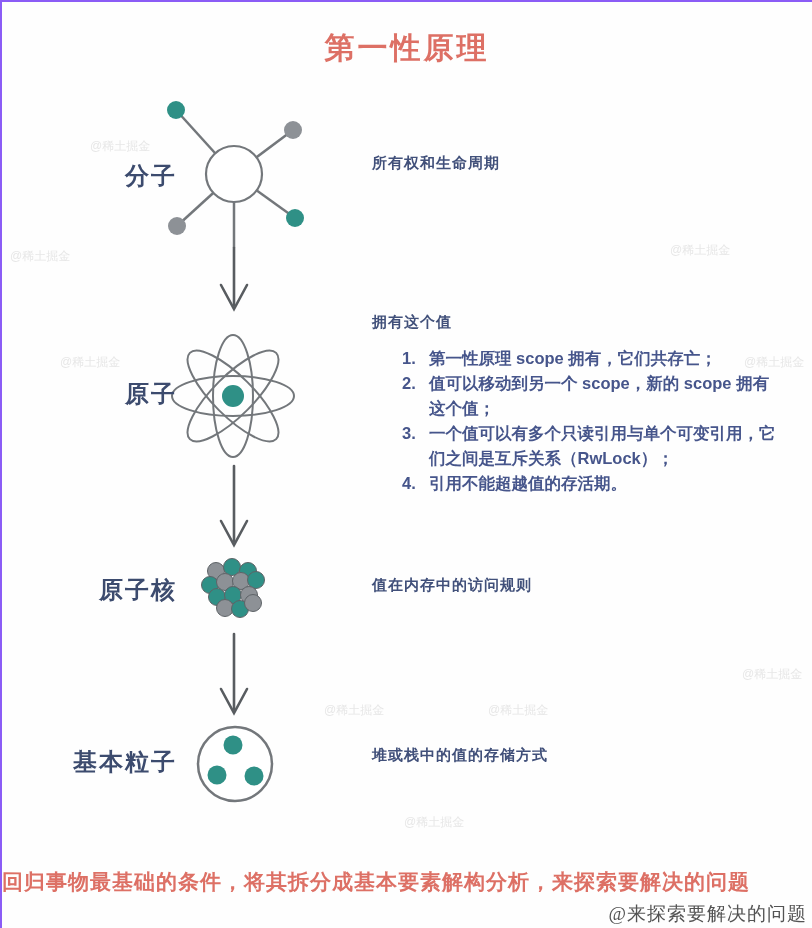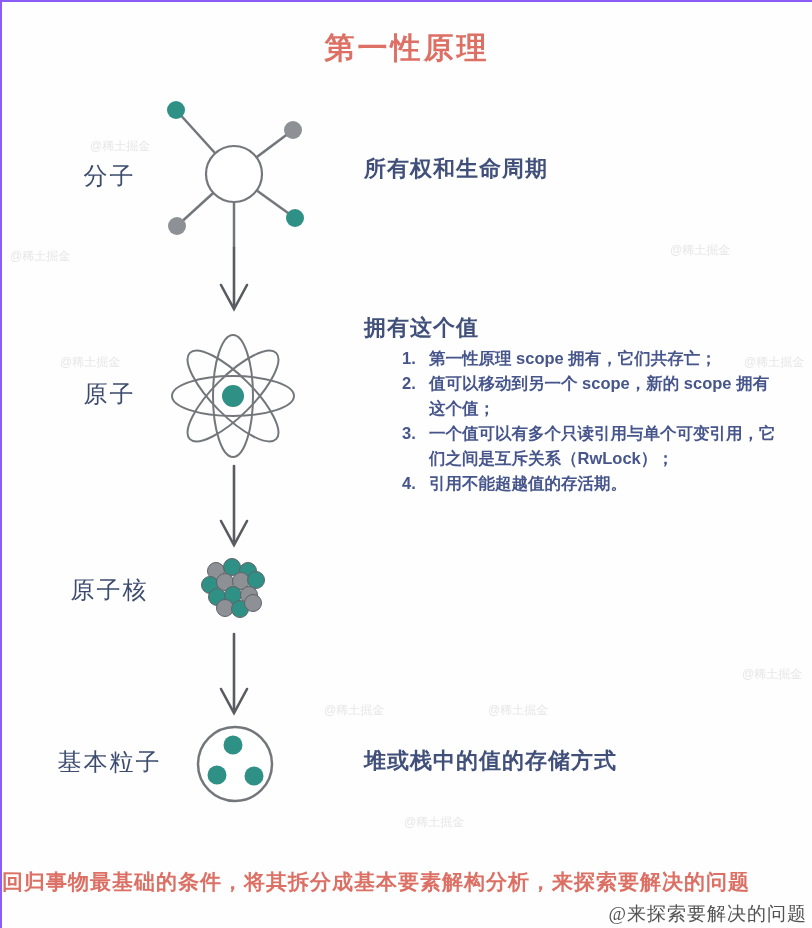--- a/index.html
+++ b/index.html
@@ -20,28 +20,28 @@
   .svg-layer{position:absolute;top:0;left:0;pointer-events:none;}
   .stroke-shape{stroke:var(--stroke-gray,#73777b);fill:none;}
   .white-fill{fill:#ffffff;}
   .node-teal{fill:var(--teal,#2f9086);}
   .node-gray{fill:var(--node-gray,#8d9196);}
   .bond{stroke:var(--stroke-gray,#73777b);stroke-width:2.5;}
   .arrow{stroke:var(--arrow-gray,#585c60);stroke-width:2.6;fill:none;stroke-linecap:round;}
   .cluster-dot{stroke:#5e6367;stroke-width:1;}
   .side-label{
     position:absolute;left:40px;width:135px;
-    text-align:center;
-    font-size:24px;font-weight:400;
+    text-align:right;
+    font-size:24px;font-weight:700;
     color:var(--label-navy,#3c4b6e);
     letter-spacing:2px;
   }
   .desc{
-    position:absolute;left:362px;
-    font-size:22px;font-weight:700;
+    position:absolute;left:370px;
+    font-size:15px;font-weight:700;
     color:var(--desc-navy,#41507a);
     letter-spacing:1px;
     white-space:nowrap;
   }
   .rules{
     position:absolute;left:400px;top:344px;width:376px;
     font-size:16.5px;line-height:25px;
     color:var(--list-navy,#46558b);
     font-weight:700;
   }
@@ -156,20 +156,21 @@
     <div class="rule">
       <span class="num">3.</span>
       <span class="text">一个值可以有多个只读引用与单个可变引用，它们之间是互斥关系（RwLock）；</span>
     </div>
     <div class="rule">
       <span class="num">4.</span>
       <span class="text">引用不能超越值的存活期。</span>
     </div>
   </div>
 
+  <div class="desc" style="top:574px;">值在内存中的访问规则</div>
   <div class="desc" style="top:744px;">堆或栈中的值的存储方式</div>
 
   <div class="footer">回归事物最基础的条件，将其拆分成基本要素解构分析，来探索要解决的问题</div>
 
   <span class="wm" style="left:8px;top:246px;">@稀土掘金</span>
   <span class="wm" style="left:88px;top:136px;">@稀土掘金</span>
   <span class="wm" style="left:668px;top:240px;">@稀土掘金</span>
   <span class="wm" style="left:742px;top:352px;">@稀土掘金</span>
   <span class="wm" style="left:58px;top:352px;">@稀土掘金</span>
   <span class="wm" style="left:322px;top:700px;">@稀土掘金</span>

